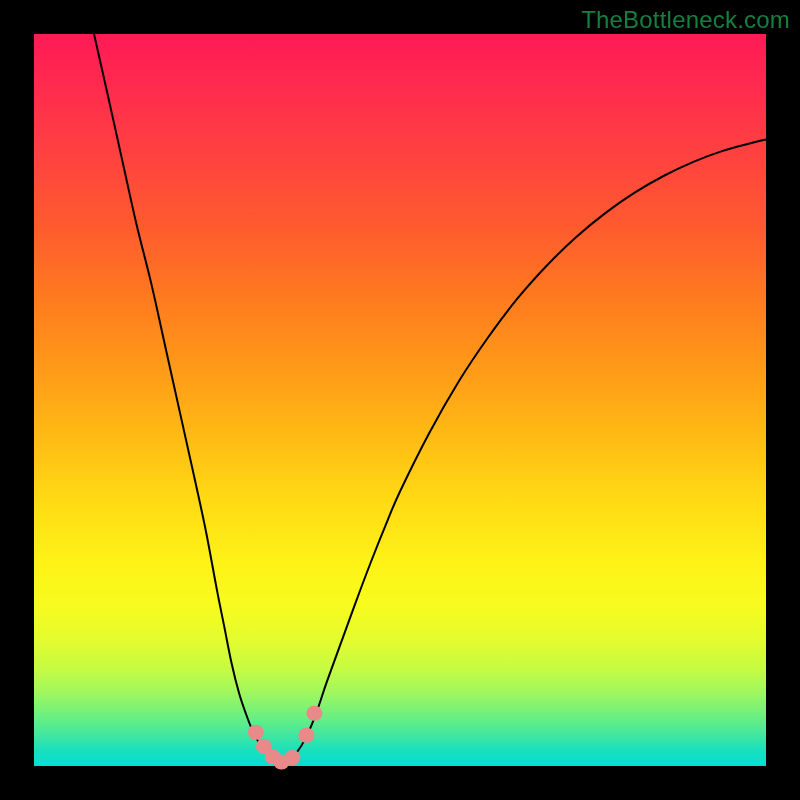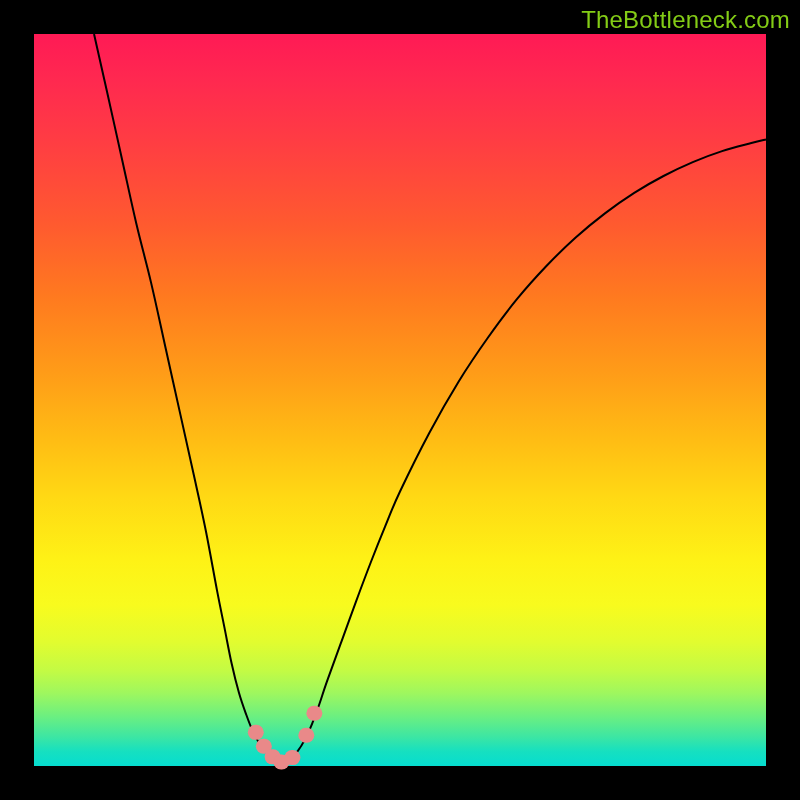--- a/index.html
+++ b/index.html
@@ -49,21 +49,21 @@
     left: 0;
     top: 0;
     width: 732px;
     height: 732px;
     overflow: visible;
   }
   .watermark {
     position: absolute;
     top: 6px;
     right: 10px;
-    color: #84cc16;
+    color: #15803d;
     font-size: 24px;
     letter-spacing: 0.2px;
     font-weight: 400;
     user-select: none;
   }
   .curve {
     fill: none;
     stroke: #000;
     stroke-width: 2;
   }

